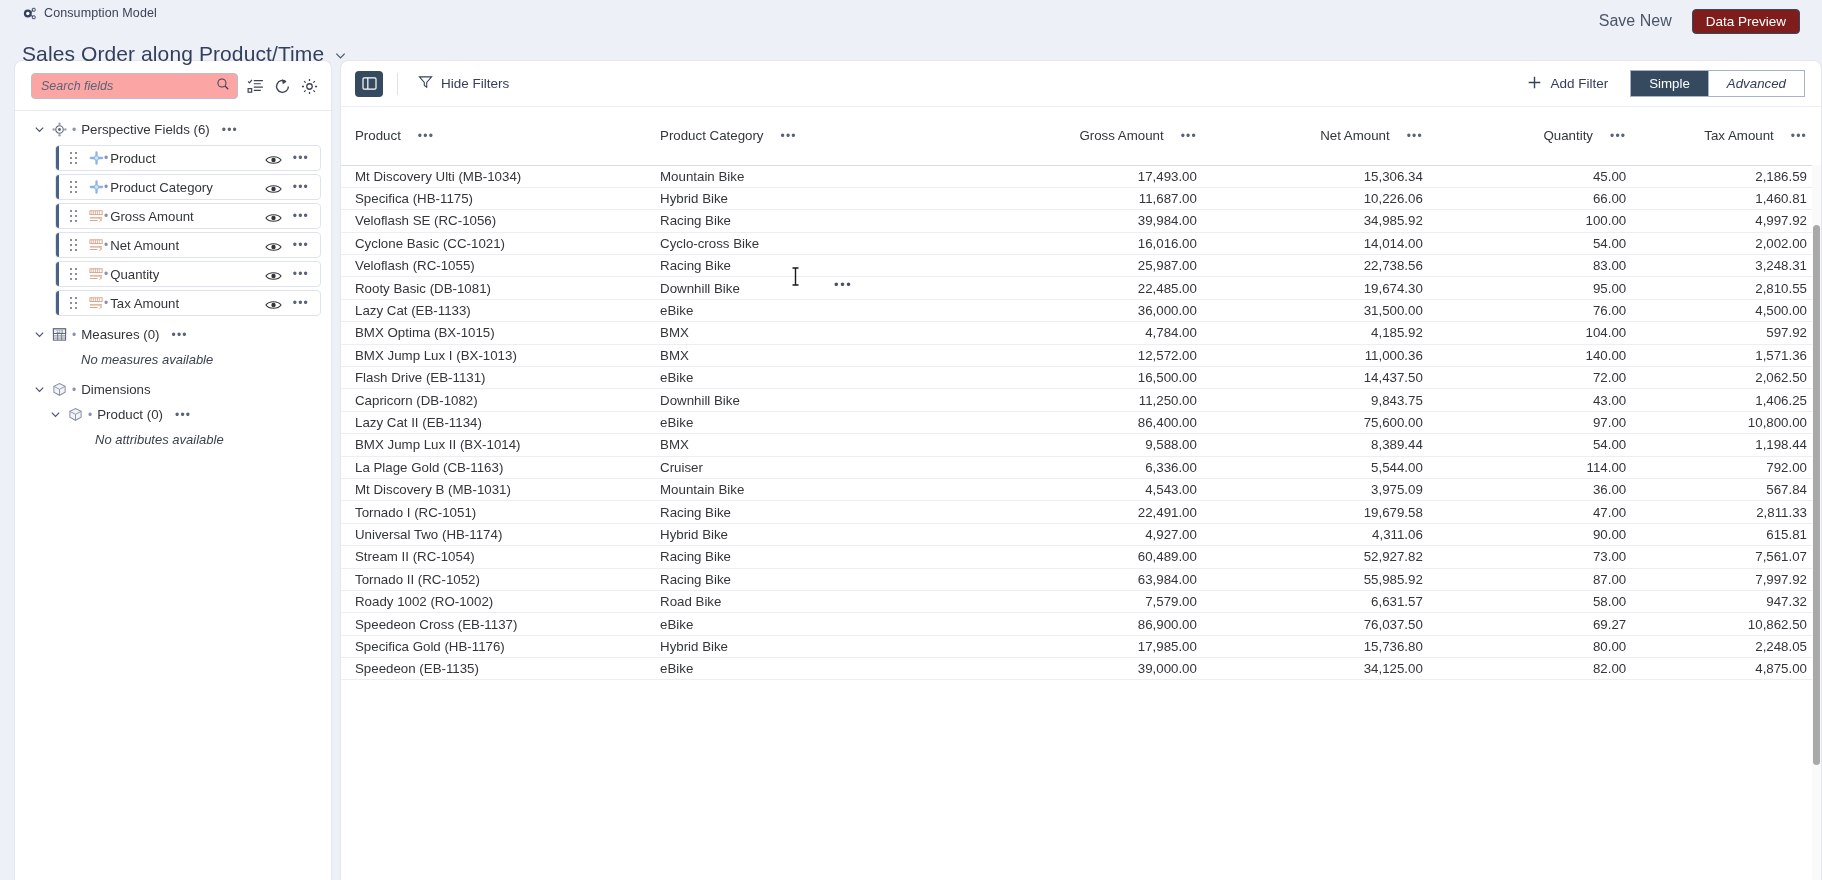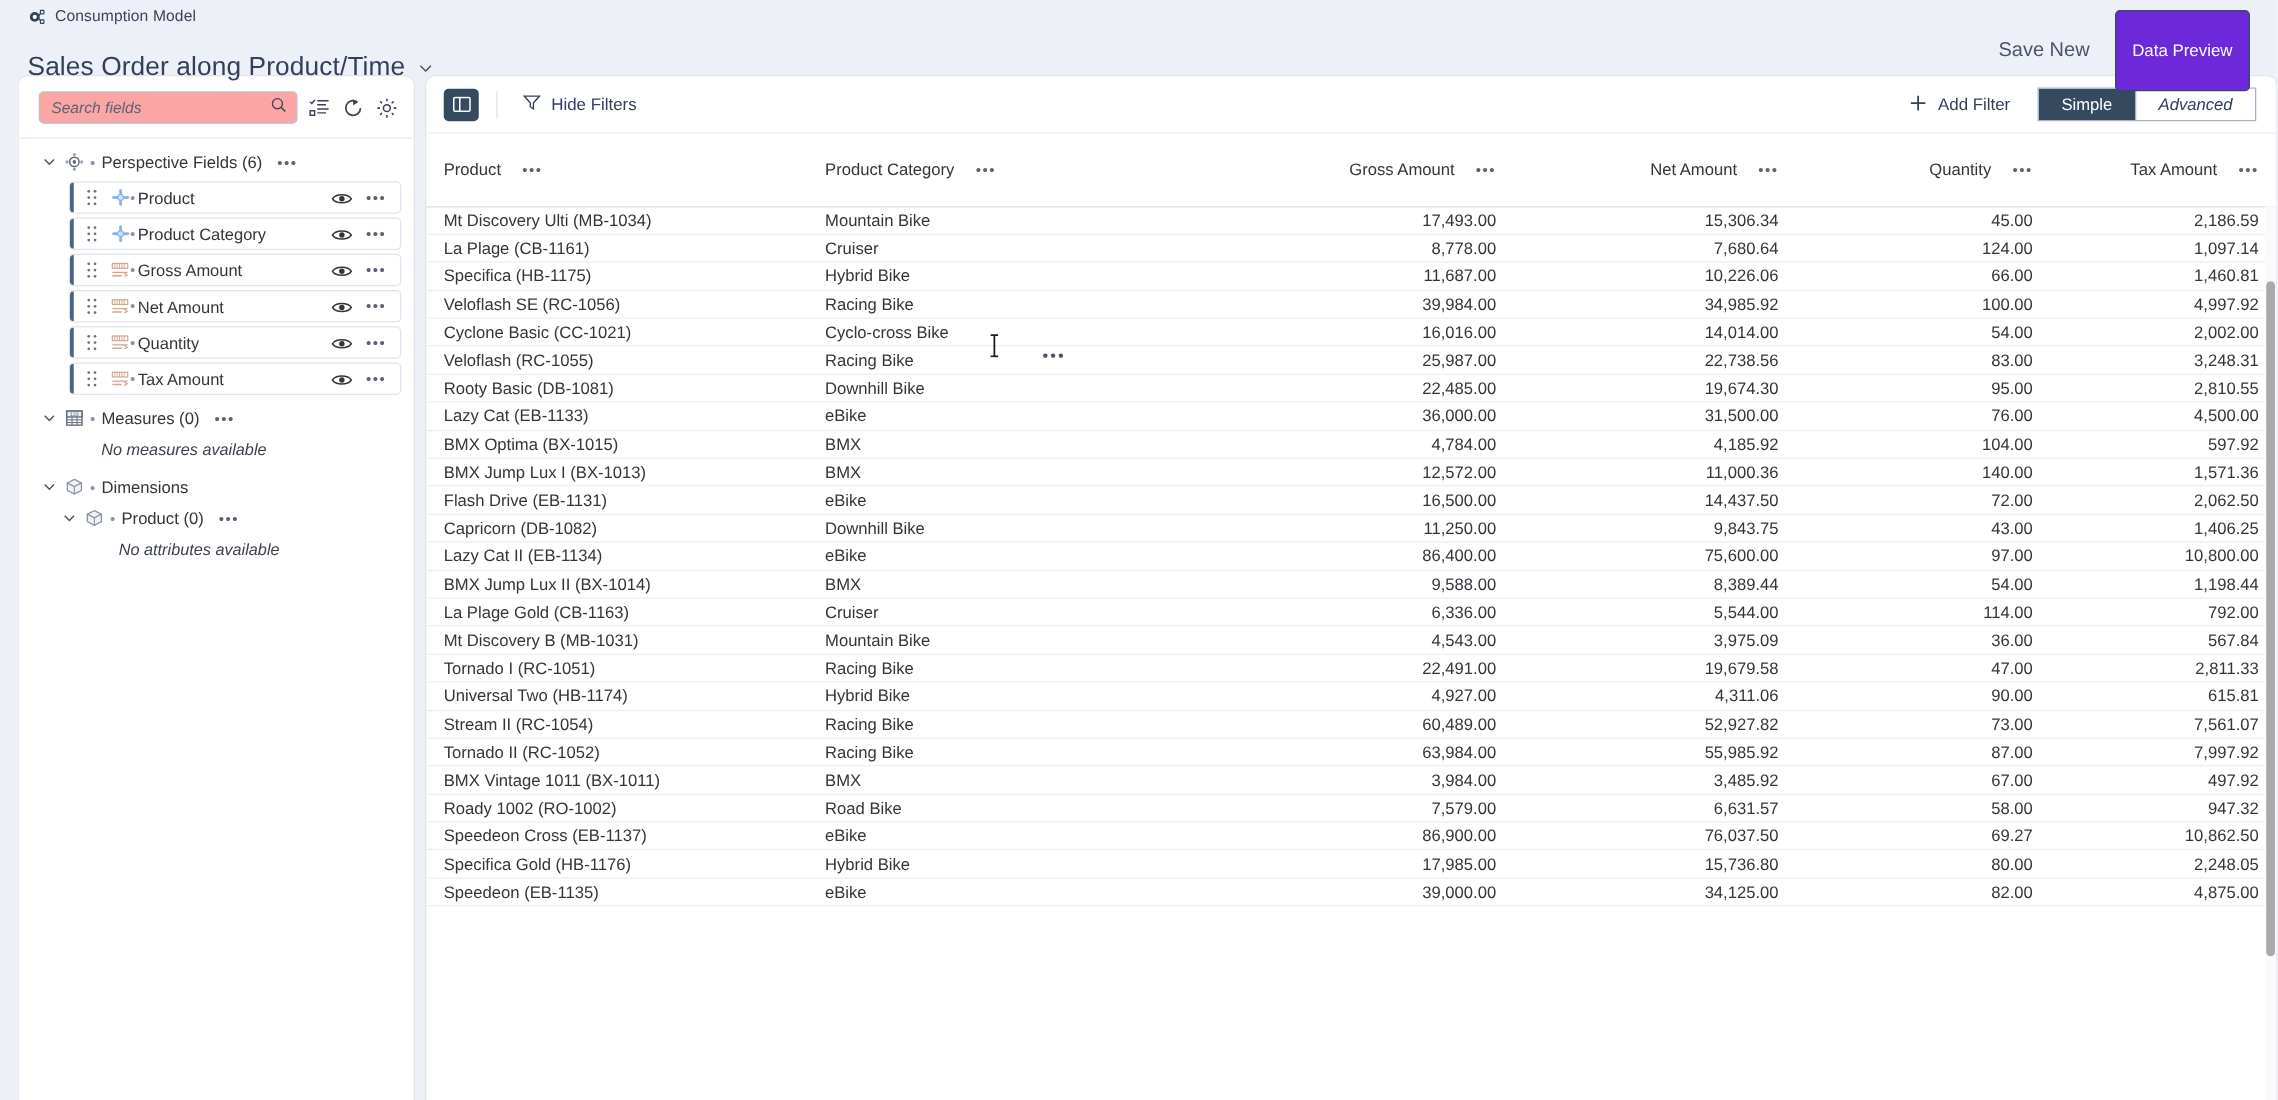--- a/index.html
+++ b/index.html
@@ -39,24 +39,24 @@
     font-size: 16px;
     color: #4a5568;
     background: none; border: none;
     cursor: pointer;
     padding: 4px 2px;
     font-family: inherit;
   }
   .primary-btn {
     font-size: 13.5px;
     color: #ffffff;
-    background: #6d28d9;
+    background: #7f1d1d;
     border: 1px solid #354a5f;
     border-radius: 4px;
-    padding: 24px 13px;
+    padding: 4px 13px;
     cursor: pointer;
     font-family: inherit;
   }
 
   
   .body-wrap {
     display: flex;
     height: 828px;
     padding: 0 0 0 0;
   }
@@ -687,28 +687,20 @@
         <tbody id="grid-body">
             <tr>
               <td>Mt Discovery Ulti (MB-1034)</td>
               <td>Mountain Bike</td>
               <td class="num">17,493.00</td>
               <td class="num">15,306.34</td>
               <td class="num">45.00</td>
               <td class="num">2,186.59</td>
             </tr>
             <tr>
-              <td>La Plage (CB-1161)</td>
-              <td>Cruiser</td>
-              <td class="num">8,778.00</td>
-              <td class="num">7,680.64</td>
-              <td class="num">124.00</td>
-              <td class="num">1,097.14</td>
-            </tr>
-            <tr>
               <td>Specifica (HB-1175)</td>
               <td>Hybrid Bike</td>
               <td class="num">11,687.00</td>
               <td class="num">10,226.06</td>
               <td class="num">66.00</td>
               <td class="num">1,460.81</td>
             </tr>
             <tr>
               <td>Veloflash SE (RC-1056)</td>
               <td>Racing Bike</td>
@@ -839,28 +831,20 @@
             </tr>
             <tr>
               <td>Tornado II (RC-1052)</td>
               <td>Racing Bike</td>
               <td class="num">63,984.00</td>
               <td class="num">55,985.92</td>
               <td class="num">87.00</td>
               <td class="num">7,997.92</td>
             </tr>
             <tr>
-              <td>BMX Vintage 1011 (BX-1011)</td>
-              <td>BMX</td>
-              <td class="num">3,984.00</td>
-              <td class="num">3,485.92</td>
-              <td class="num">67.00</td>
-              <td class="num">497.92</td>
-            </tr>
-            <tr>
               <td>Roady 1002 (RO-1002)</td>
               <td>Road Bike</td>
               <td class="num">7,579.00</td>
               <td class="num">6,631.57</td>
               <td class="num">58.00</td>
               <td class="num">947.32</td>
             </tr>
             <tr>
               <td>Speedeon Cross (EB-1137)</td>
               <td>eBike</td>

